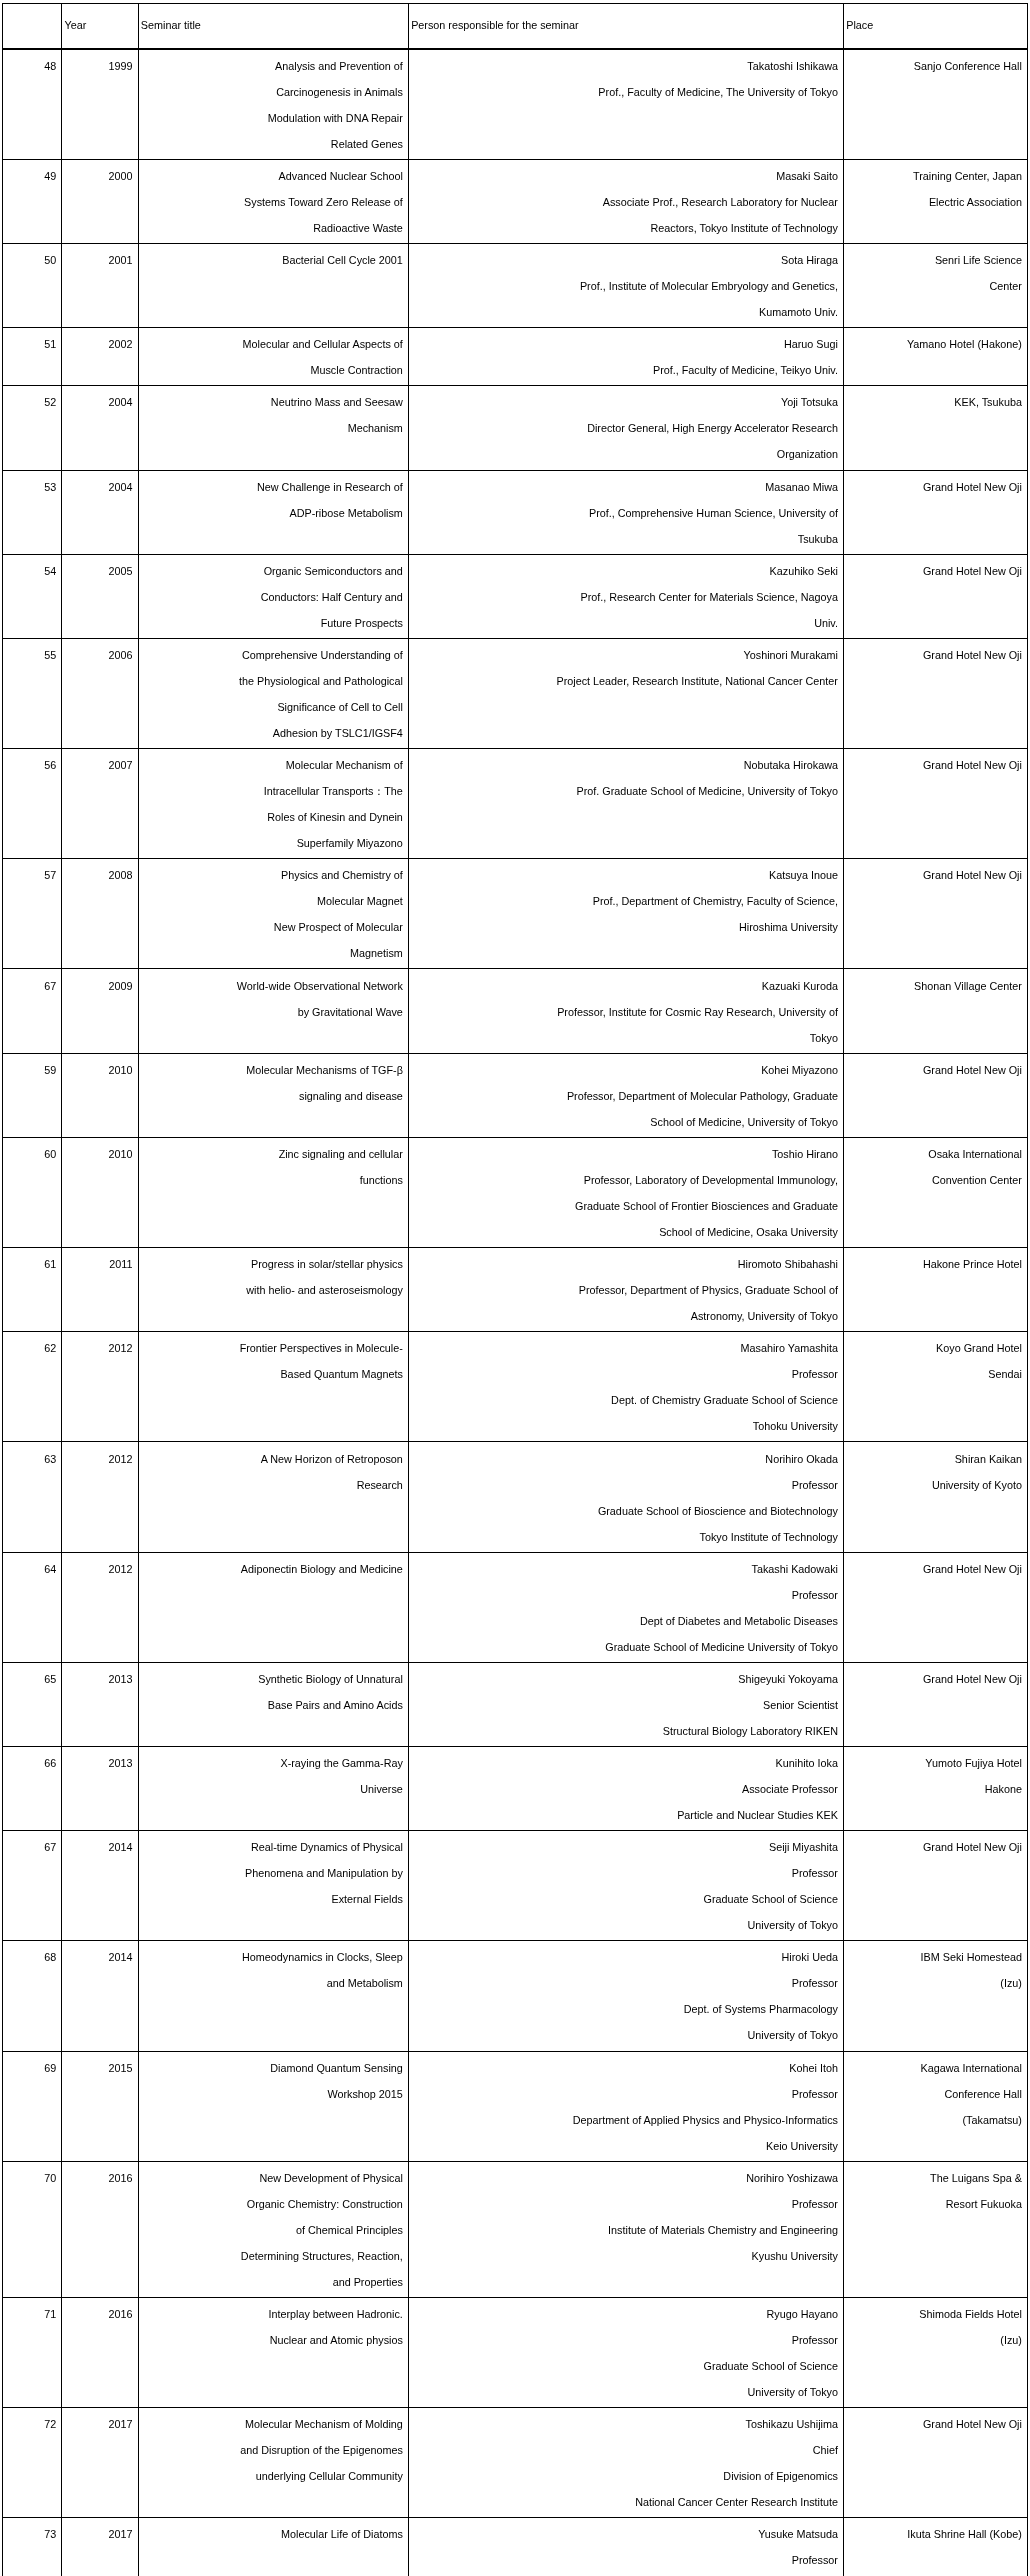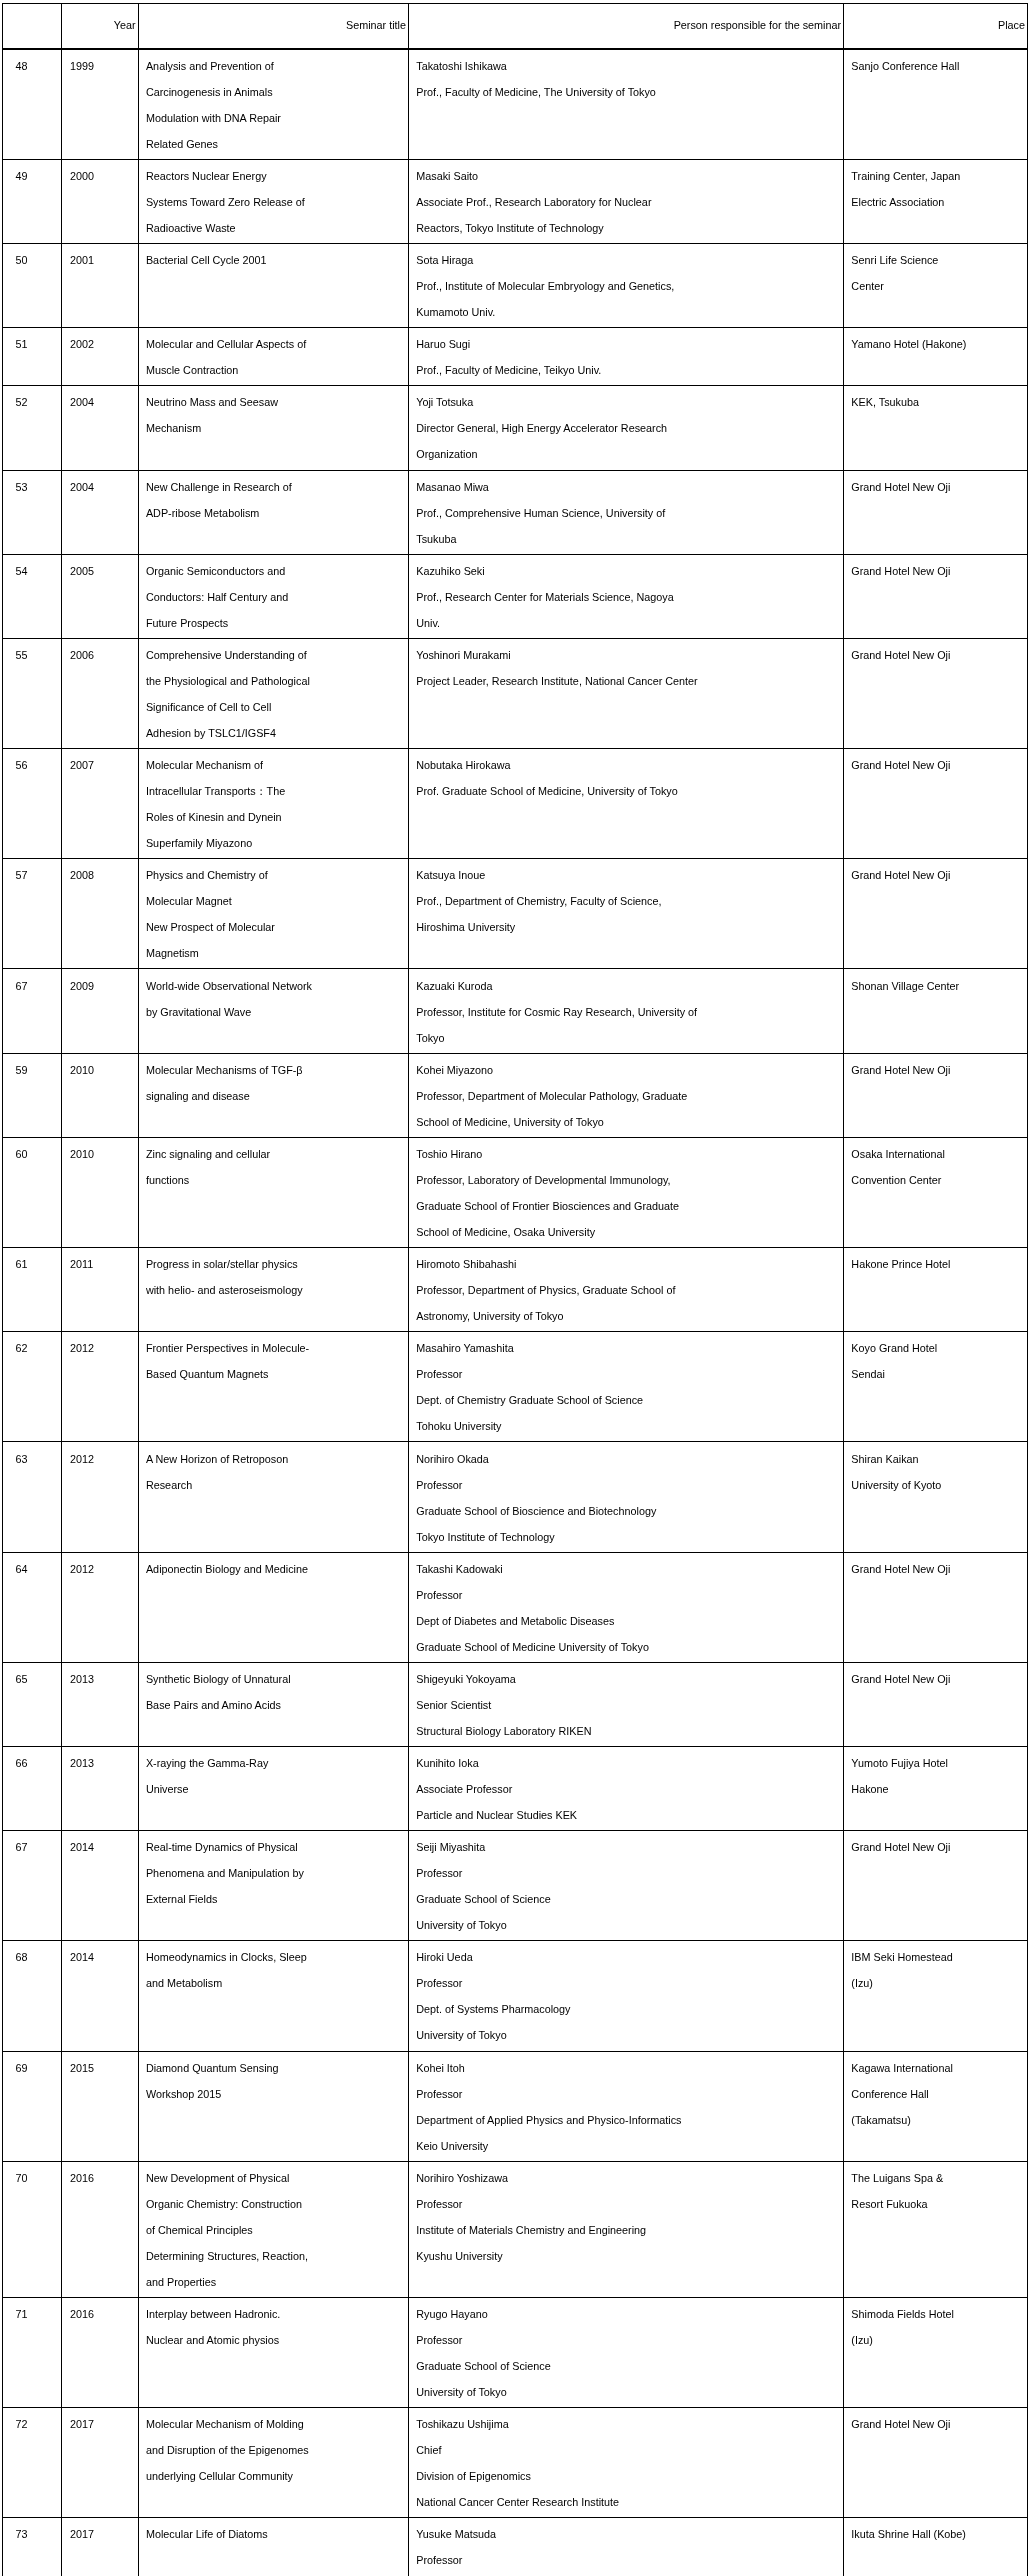--- a/index.html
+++ b/index.html
@@ -31,27 +31,27 @@
   th, td {
     border-left: 1px solid #000;
     border-right: 1px solid #000;
     vertical-align: top;
     font-size: 10.8px;
     color: #000;
   }
   thead th {
     height: 44px;
     vertical-align: middle;
-    text-align: right;
+    text-align: left;
     font-weight: normal;
     border-bottom: 2.1px solid #000;
     padding: 0 2.1px;
     line-height: 13.4px;
   }
-  tbody tr { border-top: 1.5px solid #000; }
+  tbody tr { border-top: 1.5px solid #000; text-align: right; }
   tbody td {
     padding: 3.1px 5.2px 2.1px 7.2px;
     line-height: 26px;
   }
   td.cell-no   { padding-left: 12.4px; }
   td.cell-year { padding-left: 7.7px; }
   .line { white-space: nowrap; }
 </style>
 </head>
 <body>
@@ -97,21 +97,21 @@
           </td>
         </tr>
         <tr>
           <td class="cell-no">
             <div class="line">49</div>
           </td>
           <td class="cell-year">
             <div class="line">2000</div>
           </td>
           <td class="cell-title">
-            <div class="line">Reactors Nuclear Energy</div>
+            <div class="line">Advanced Nuclear School</div>
             <div class="line">Systems Toward Zero Release of</div>
             <div class="line">Radioactive Waste</div>
           </td>
           <td class="cell-person">
             <div class="line">Masaki Saito</div>
             <div class="line">Associate Prof., Research Laboratory for Nuclear</div>
             <div class="line">Reactors, Tokyo Institute of Technology</div>
           </td>
           <td class="cell-place">
             <div class="line">Training Center, Japan</div>

